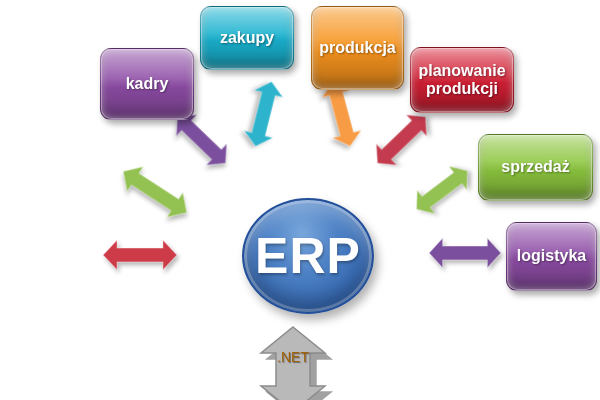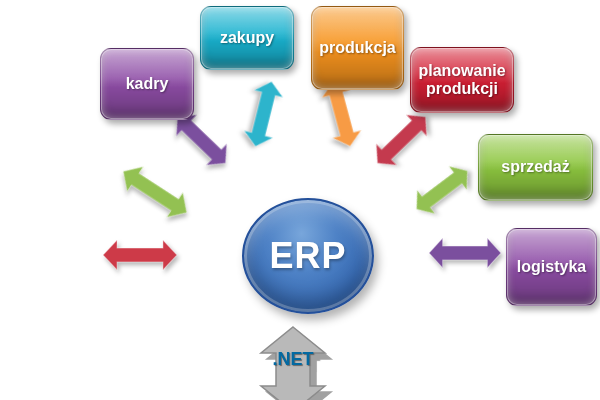--- a/index.html
+++ b/index.html
@@ -25,21 +25,21 @@
       inset 0 -7px 10px rgba(0,0,0,.2),
       3px 4px 6px rgba(0,0,0,.33);
   }
   .b-magazyn   {left:9px;  top:224px;width:91px; height:63px;--c:var(--magazyn)}
   .b-ksiegowosc{left:30px; top:126px;width:95px; height:67px;--c:var(--ksiegowosc)}
   .b-kadry     {left:100px;top:48px; width:94px; height:72px;--c:var(--kadry)}
   .b-zakupy    {left:200px;top:6px;  width:94px; height:64px;--c:var(--zakupy)}
   .b-produkcja {left:311px;top:6px;  width:93px; height:84px;--c:var(--produkcja)}
   .b-planowanie{left:410px;top:47px; width:104px; height:66px;--c:var(--planowanie)}
   .b-sprzedaz  {left:478px;top:134px;width:115px;height:67px;--c:var(--sprzedaz)}
-  .b-logistyka {left:506px;top:228px;width:91px; height:78px;--c:var(--logistyka)}
+  .b-logistyka {left:506px;top:222px;width:91px; height:69px;--c:var(--logistyka)}
 
   
   .arrow{
     position:absolute;height:34px;
     transform:rotate(var(--r,0deg));transform-origin:50% 50%;
     filter:drop-shadow(2px 3px 2px rgba(0,0,0,.28));
   }
   .arrow svg{display:block;width:100%;height:100%;overflow:visible;}
   .a-magazyn   {left:103px;top:238px;width:74px;--r:0deg;   --c:var(--arrow_red)}
   .a-ksiegowosc{left:117px;top:175px;width:76px;--r:33deg;  --c:var(--arrow_green)}
@@ -48,40 +48,40 @@
   .a-produkcja {left:308px;top:97px; width:67px;--r:75deg;  --c:var(--arrow_orange)}
   .a-planowanie{left:368px;top:123px;width:67px;--r:-44deg; --c:var(--arrow_crimson)}
   .a-sprzedaz  {left:410px;top:173px;width:64px;--r:-37deg; --c:var(--arrow_green)}
   .a-logistyka {left:429px;top:236px;width:72px;--r:0deg;   --c:var(--arrow_purple)}
 
   
   .erp{
     position:absolute;left:242px;top:198px;width:128px;height:112px;
     border-radius:50%;
     display:flex;align-items:center;justify-content:center;
-    color:#fff;font-weight:bold;font-size:36px;letter-spacing:1px;
+    color:#fff;font-weight:bold;font-size:50px;letter-spacing:1px;
     text-shadow:1px 2px 3px rgba(0,0,0,.3);
     background:radial-gradient(ellipse at 45% 30%, #78a6db 0%, #4e82c6 35%, #3568b1 70%, #28549c 100%);
     border:2px solid #24509a;
     box-shadow:
       inset 0 0 0 3px rgba(255,255,255,.22),
       inset 0 10px 16px rgba(255,255,255,.3),
       inset 0 -12px 18px rgba(0,0,0,.25),
       4px 6px 10px rgba(0,0,0,.3);
   }
 
   
   .net-arrow{
     position:absolute;left:261px;top:327px;width:64px;height:85px;
     filter:drop-shadow(6px 6px 0 rgba(145,145,145,.85));
   }
   .net-arrow svg{display:block;width:100%;height:100%;overflow:visible;}
   .net-label{
     position:absolute;left:0;right:0;top:22px;text-align:center;
-    color:#0369a1;font-weight:bold;font-size:18px;
+    color:#a16207;font-weight:normal;font-size:14px;
     text-shadow:1px 1px 1px rgba(100,100,100,.95);
   }
 </style>
 </head>
 <body>
 
 <div class="stage">
 
   <div class="arrow a-magazyn">
     <svg viewBox="0 0 100 34" preserveAspectRatio="none" aria-hidden="true">

